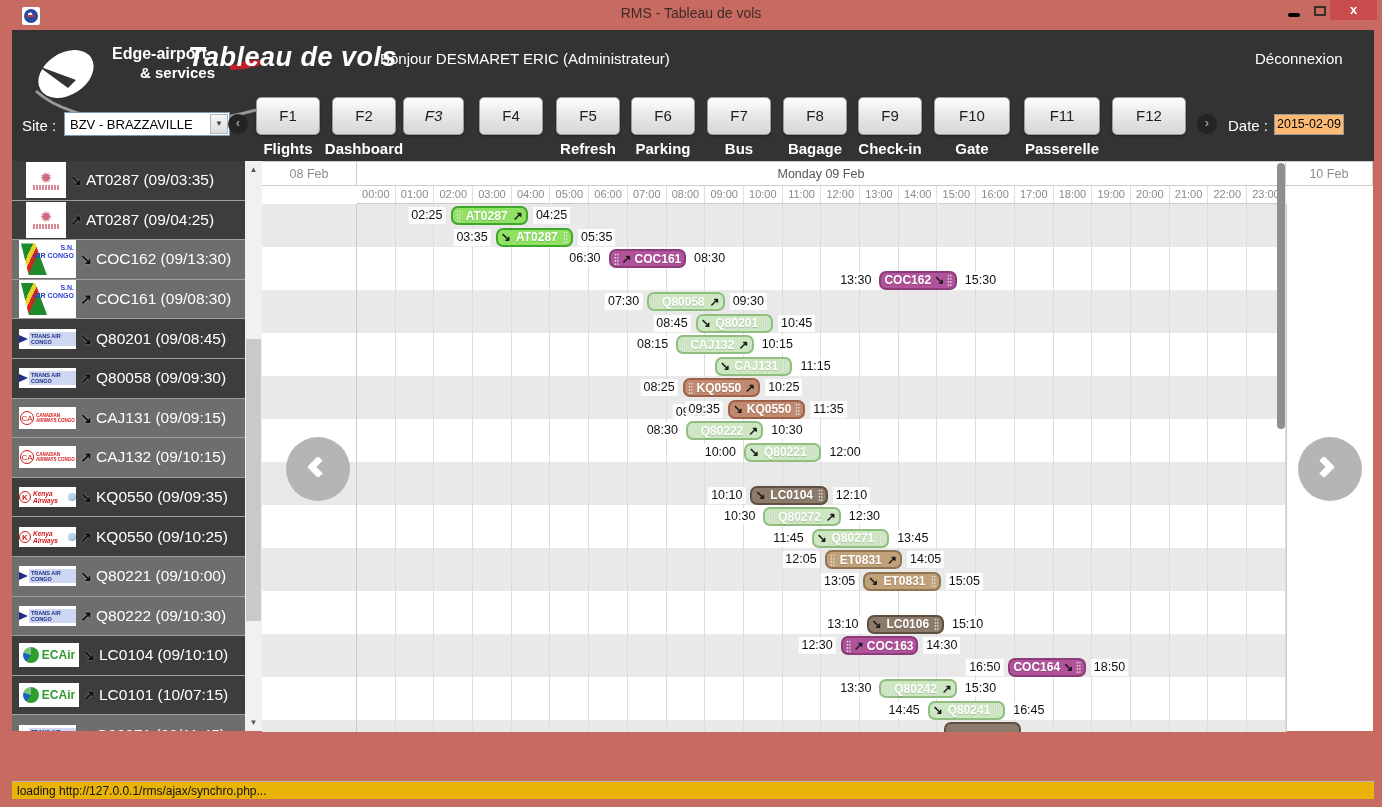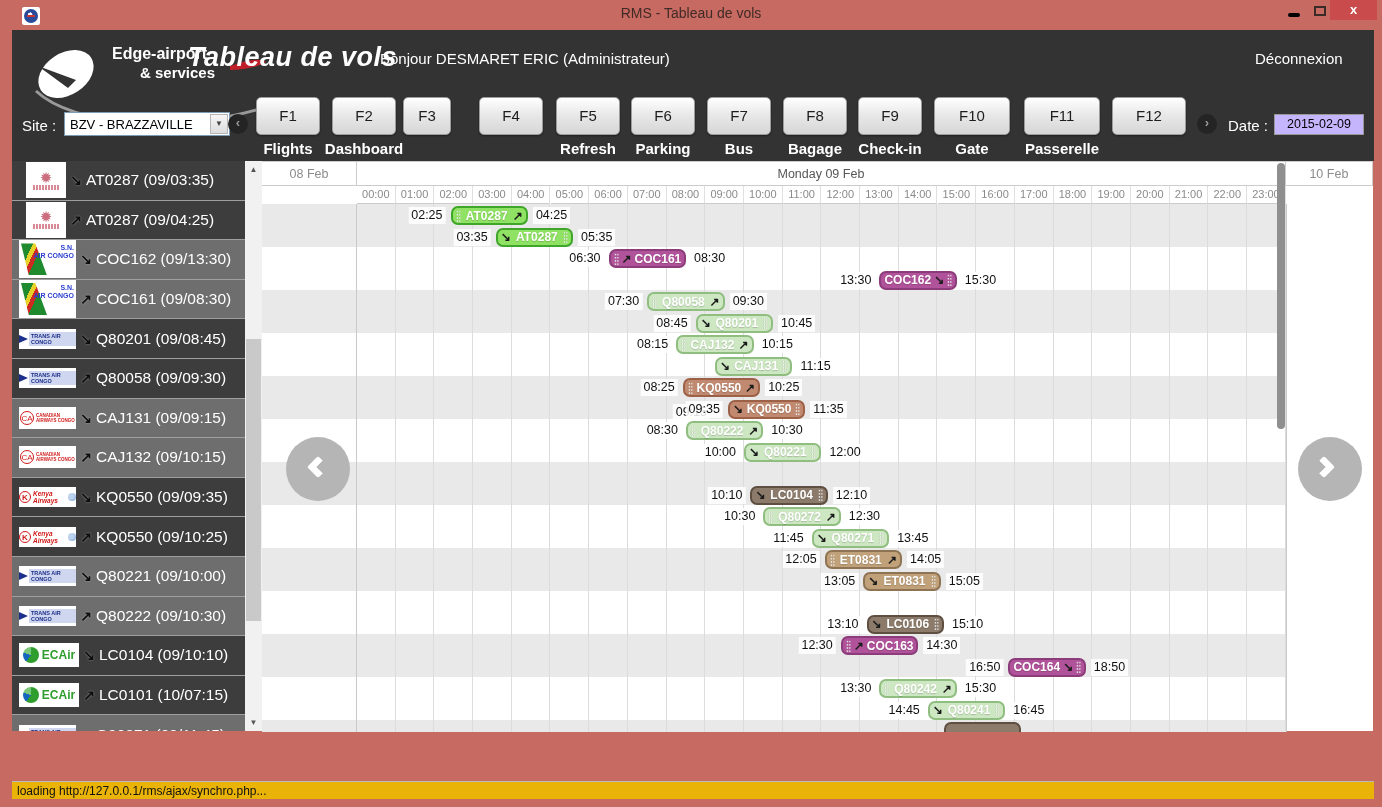--- a/index.html
+++ b/index.html
@@ -25,21 +25,21 @@
   #greeting{position:absolute;left:368px;top:20px;color:#fff;font-size:15px;}
   #logout{position:absolute;left:1243px;top:20px;color:#fff;font-size:15px;cursor:pointer;}
   #site-label{position:absolute;left:10px;top:87px;color:#fff;font-size:15px;}
   #site-select{position:absolute;left:52px;top:82px;width:166px;height:24px;background:#fff;border:1px solid #7a9ab5;display:flex;align-items:center;}
   #site-select .val{flex:1;font-size:13px;color:#000;padding-left:5px;white-space:nowrap;overflow:hidden;}
   #site-select .dd{width:18px;height:20px;margin-right:1px;background:linear-gradient(#f6f6f6,#ddd);border:1px solid #b5b5b5;font-size:8px;color:#444;text-align:center;line-height:18px;}
   .mini-nav{position:absolute;width:20px;height:20px;border-radius:50%;background:#242424;color:#9b9b9b;font-weight:bold;text-align:center;line-height:18px;font-size:13px;cursor:pointer;}
   #mini-prev{left:216px;top:84px;}
   #mini-next{left:1185px;top:84px;}
   #date-label{position:absolute;left:1216px;top:87px;color:#fff;font-size:15px;}
-  #date-input{position:absolute;left:1262px;top:84px;width:90px;height:21px;background:#c4b5fd;border:1px solid #999;font-size:12.5px;color:#000;text-align:center;line-height:19px;}
+  #date-input{position:absolute;left:1262px;top:84px;width:70px;height:21px;background:#fdba74;border:1px solid #999;font-size:12.5px;color:#000;text-align:center;line-height:19px;}
   .fkey{position:absolute;top:67px;height:38px;background:linear-gradient(#ffffff,#e9e9e9 45%,#d6d6d6);border:1px solid #9d9d9d;border-radius:5px;color:#1d1d1d;font-size:15px;text-align:center;line-height:36px;cursor:pointer;box-shadow:0 1px 2px rgba(0,0,0,.4);}
   .fkey-label{position:absolute;top:110px;color:#fff;font-size:15px;font-weight:bold;text-align:center;}
   
   #sidebar{position:absolute;left:12px;top:161px;width:233px;height:570px;background:#3d3d3d;overflow:hidden;}
   .srow{position:absolute;left:0;width:233px;height:40px;border-bottom:1px solid #9f9f9f;display:flex;align-items:center;cursor:pointer;}
   .srow.dark{background:#3d3d3d;}
   .srow.light{background:#6e6e6e;}
   .logo{background:#fff;margin-left:7px;flex:none;position:relative;overflow:hidden;display:flex;align-items:center;justify-content:center;}
   .dirarrow{width:20px;flex:none;text-align:center;color:#0d0d0d;font-size:14px;font-weight:bold;text-shadow:0 0 2px rgba(255,255,255,.45);}
   .slabel{color:#fff;font-size:15.5px;white-space:nowrap;}
@@ -135,21 +135,21 @@
     </div>
     <div id="mini-prev" class="mini-nav">‹</div>
     <div id="fkey-row"></div>
     <div id="mini-next" class="mini-nav">›</div>
     <div id="date-label">Date :</div>
     <div id="date-input">2015-02-09</div>
   <div class="fkey" style="left: 244px; width: 64px;">F1</div>
       <div class="fkey-label" style="left: 214px; width: 124px;">Flights</div>
       <div class="fkey" style="left: 320px; width: 64px;">F2</div>
       <div class="fkey-label" style="left: 290px; width: 124px;">Dashboard</div>
-      <div class="fkey" style="left: 391px; width: 48px;">F3</div>
+      <div class="fkey" style="left: 391px; width: 61px; font-style: italic;">F3</div>
       <div class="fkey" style="left: 467px; width: 64px;">F4</div>
       <div class="fkey" style="left: 544px; width: 64px;">F5</div>
       <div class="fkey-label" style="left: 514px; width: 124px;">Refresh</div>
       <div class="fkey" style="left: 619px; width: 64px;">F6</div>
       <div class="fkey-label" style="left: 589px; width: 124px;">Parking</div>
       <div class="fkey" style="left: 695px; width: 64px;">F7</div>
       <div class="fkey-label" style="left: 665px; width: 124px;">Bus</div>
       <div class="fkey" style="left: 771px; width: 64px;">F8</div>
       <div class="fkey-label" style="left: 741px; width: 124px;">Bagage</div>
       <div class="fkey" style="left: 846px; width: 64px;">F9</div>

